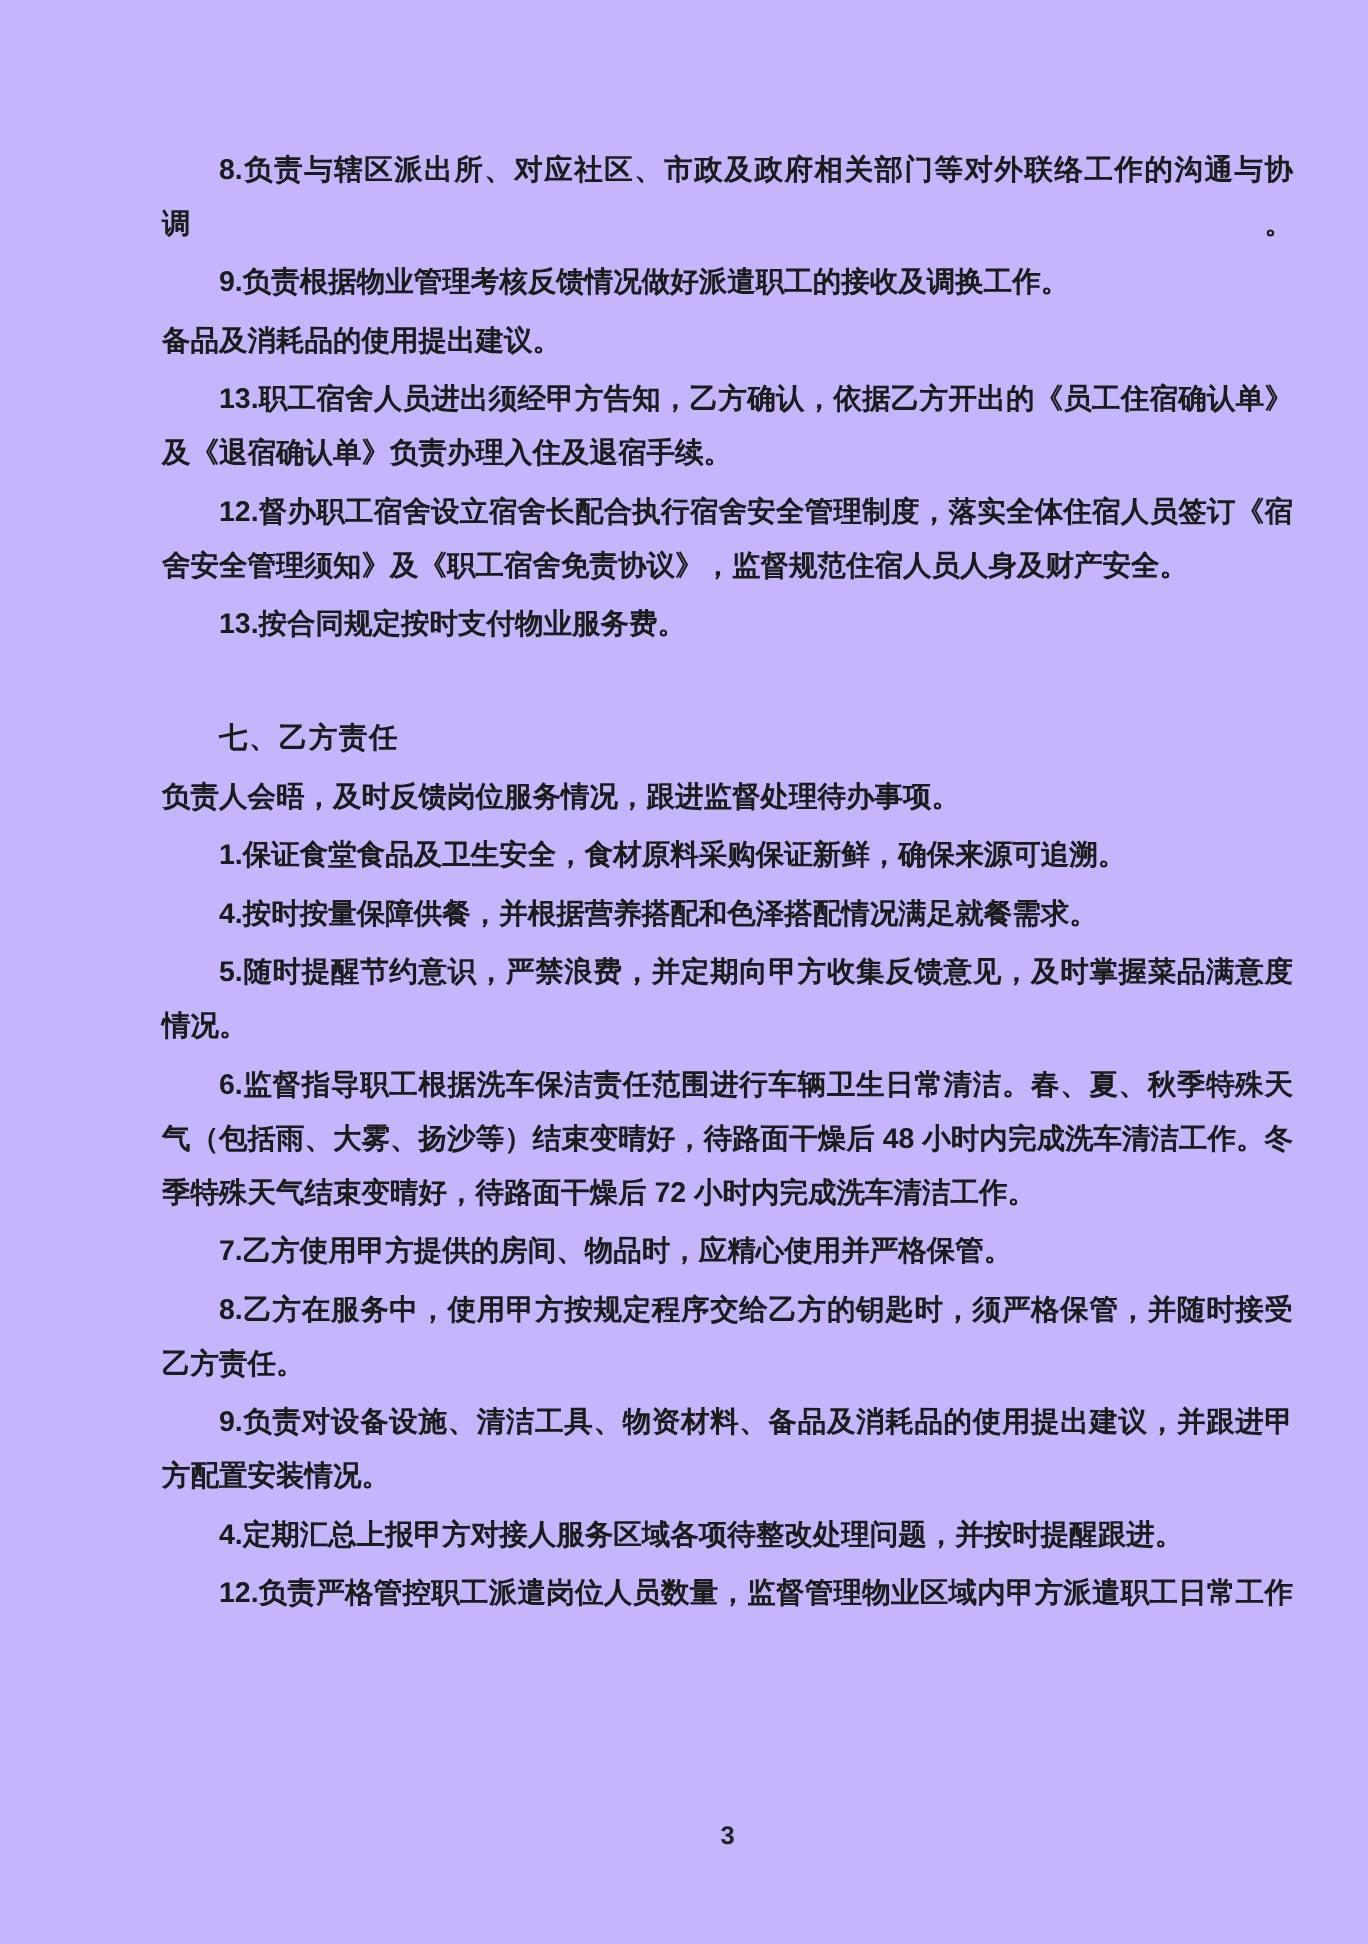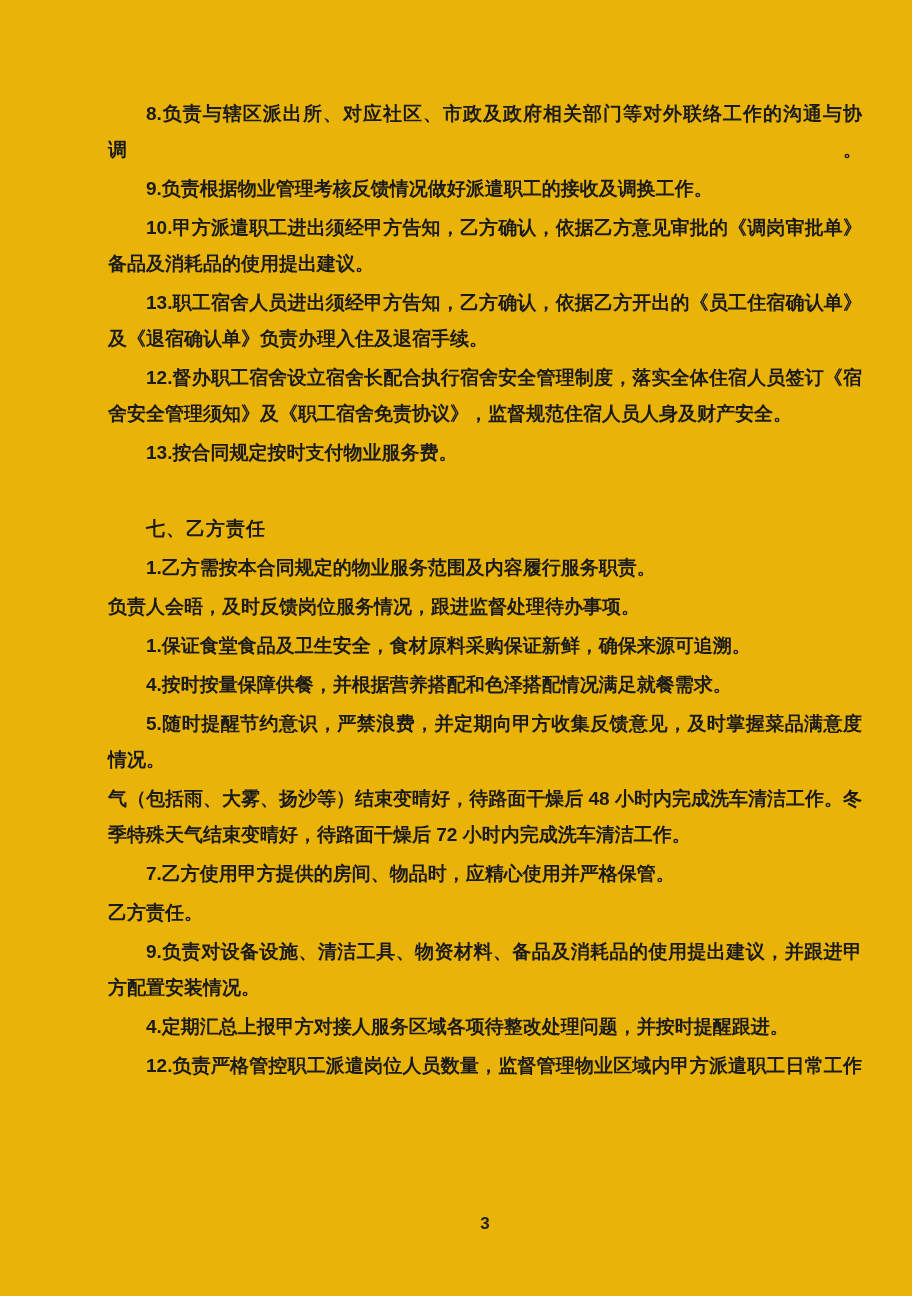--- a/index.html
+++ b/index.html
@@ -9,21 +9,21 @@
   }
   body {
     width: 912px;
     height: 1296px;
     font-family: "Liberation Sans", "DejaVu Sans", sans-serif;
   }
   .page {
     position: relative;
     width: 912px;
     height: 1296px;
-    background: #eab308;
+    background: #c4b5fd;
     overflow: hidden;
     color: #1b1b1b;
   }
   .doc-body {
     position: absolute;
     left: 108px;
     top: 96px;
     width: 754px;
   }
   .para {
@@ -64,61 +64,59 @@
 
 <div class="page">
   <div class="doc-body" id="doc-body">
       <div class="para">
         <div class="line first fill">8.负责与辖区派出所、对应社区、市政及政府相关部门等对外联络工作的沟通与协调。</div>
       </div>
       <div class="para">
         <div class="line first">9.负责根据物业管理考核反馈情况做好派遣职工的接收及调换工作。</div>
       </div>
       <div class="para">
-        <div class="line first fill">10.甲方派遣职工进出须经甲方告知，乙方确认，依据乙方意见审批的《调岗审批单》</div>
         <div class="line">备品及消耗品的使用提出建议。</div>
       </div>
       <div class="para">
         <div class="line first fill">13.职工宿舍人员进出须经甲方告知，乙方确认，依据乙方开出的《员工住宿确认单》</div>
         <div class="line">及《退宿确认单》负责办理入住及退宿手续。</div>
       </div>
       <div class="para">
         <div class="line first fill">12.督办职工宿舍设立宿舍长配合执行宿舍安全管理制度，落实全体住宿人员签订《宿</div>
         <div class="line">舍安全管理须知》及《职工宿舍免责协议》，监督规范住宿人员人身及财产安全。</div>
       </div>
       <div class="para">
         <div class="line first">13.按合同规定按时支付物业服务费。</div>
       </div>
       <div class="para heading">
         <div class="line first">七、乙方责任</div>
       </div>
       <div class="para">
-        <div class="line first">1.乙方需按本合同规定的物业服务范围及内容履行服务职责。</div>
-      </div>
-      <div class="para">
         <div class="line">负责人会晤，及时反馈岗位服务情况，跟进监督处理待办事项。</div>
       </div>
       <div class="para">
         <div class="line first">1.保证食堂食品及卫生安全，食材原料采购保证新鲜，确保来源可追溯。</div>
       </div>
       <div class="para">
         <div class="line first">4.按时按量保障供餐，并根据营养搭配和色泽搭配情况满足就餐需求。</div>
       </div>
       <div class="para">
         <div class="line first fill">5.随时提醒节约意识，严禁浪费，并定期向甲方收集反馈意见，及时掌握菜品满意度</div>
         <div class="line">情况。</div>
       </div>
       <div class="para">
+        <div class="line first fill">6.监督指导职工根据洗车保洁责任范围进行车辆卫生日常清洁。春、夏、秋季特殊天</div>
         <div class="line fill">气（包括雨、大雾、扬沙等）结束变晴好，待路面干燥后 48 小时内完成洗车清洁工作。冬</div>
         <div class="line">季特殊天气结束变晴好，待路面干燥后 72 小时内完成洗车清洁工作。</div>
       </div>
       <div class="para">
         <div class="line first">7.乙方使用甲方提供的房间、物品时，应精心使用并严格保管。</div>
       </div>
       <div class="para">
+        <div class="line first fill">8.乙方在服务中，使用甲方按规定程序交给乙方的钥匙时，须严格保管，并随时接受</div>
         <div class="line">乙方责任。</div>
       </div>
       <div class="para">
         <div class="line first fill">9.负责对设备设施、清洁工具、物资材料、备品及消耗品的使用提出建议，并跟进甲</div>
         <div class="line">方配置安装情况。</div>
       </div>
       <div class="para">
         <div class="line first">4.定期汇总上报甲方对接人服务区域各项待整改处理问题，并按时提醒跟进。</div>
       </div>
       <div class="para">

